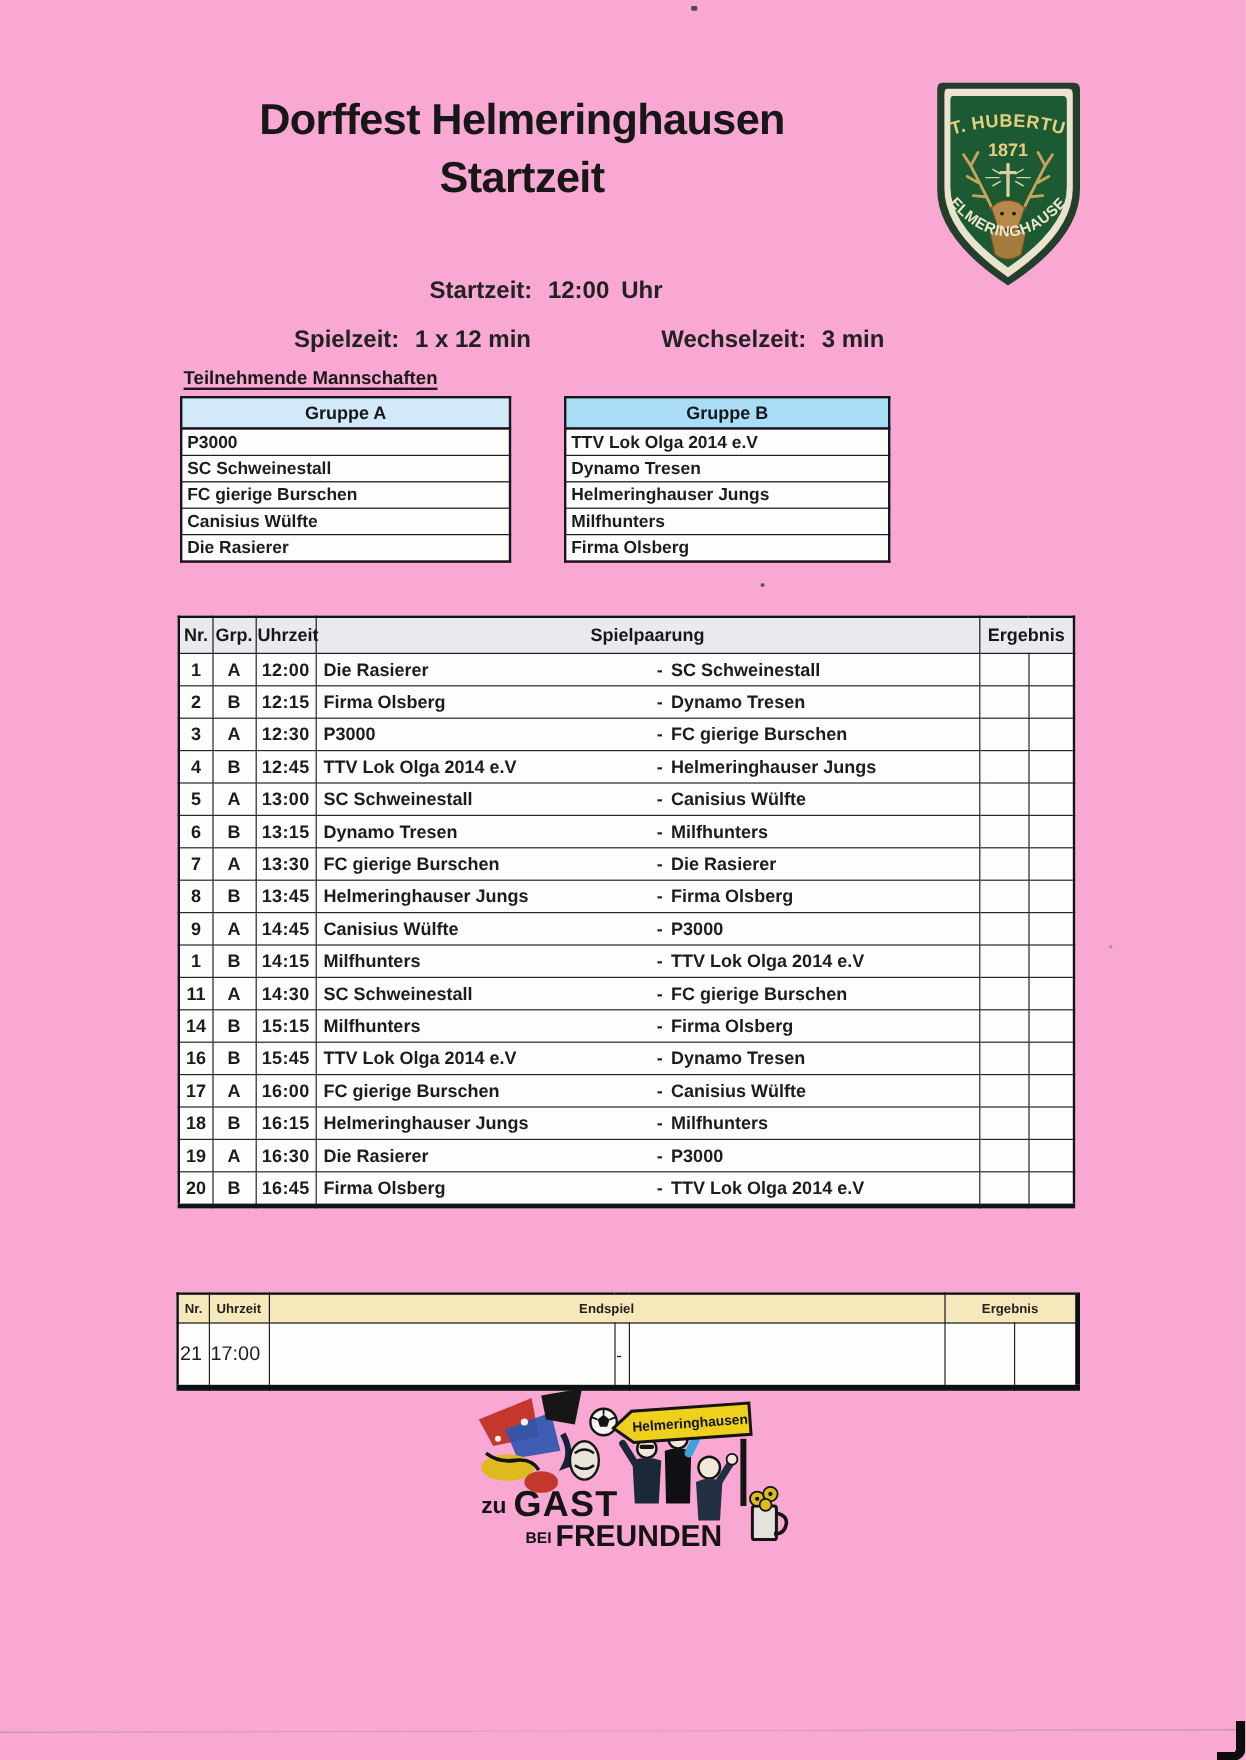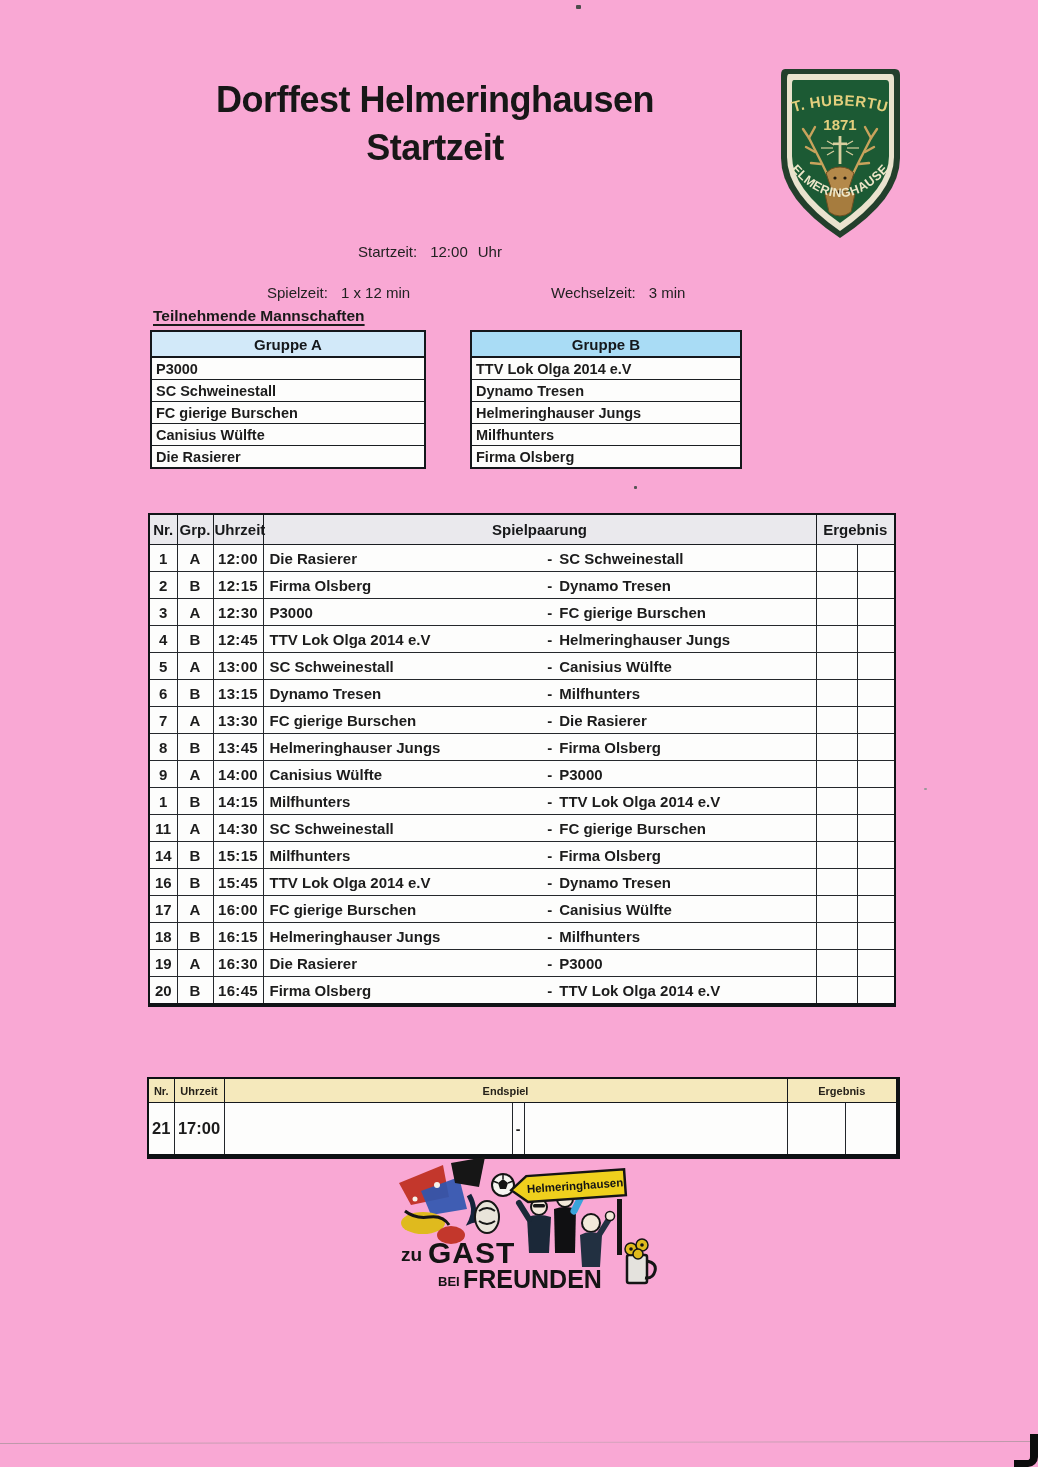--- a/index.html
+++ b/index.html
@@ -4,23 +4,23 @@
 <style>
   html,body { margin:0; padding:0; }
   body { width:1038px; height:1467px; background:#e9e9e7; font-family:"Liberation Sans",sans-serif; }
   .page { position:relative; width:1038px; height:1467px; background:#f9a8d4; overflow:hidden; color:#1c1c1c; }
 
   
   .title { position:absolute; top:76px; left:110px; width:650px; text-align:center;
            font-weight:bold; font-size:36px; line-height:1.32; letter-spacing:-0.5px; color:#171717; }
   .badge { position:absolute; left:763px; top:64px; width:154px; height:180px; }
 
-  .info-line { position:absolute; font-size:15px; font-weight:normal; color:#222; white-space:nowrap;margin-top:12px; }
+  .info-line { position:absolute; font-size:20px; font-weight:bold; color:#222; white-space:nowrap; }
   .startzeit   { top:231px; left:358px; }
-  .spielzeit   { top:272px; left:267px; }
+  .spielzeit   { top:272px; left:245px; }
   .wechselzeit { top:272px; left:551px; }
   .info-line .val  { margin-left:13px; }
   .info-line .unit { margin-left:10px; }
 
   .sec-heading { position:absolute; font-size:15.5px; font-weight:bold; color:#1a1a1a;
                  text-decoration:underline; text-decoration-thickness:1.8px; text-underline-offset:3px; }
   .h-teams   { top:307px; left:153px; }
   .h-vorrunde{ top:478px; left:153px;margin-top:48px; }
 
   
@@ -46,21 +46,21 @@
   .c-pair-wrap { display:flex; width:100%; }
   .c-pair-wrap .home { flex:0 0 50.5%; padding-left:5px; }
   .c-pair-wrap .away { flex:1; }
   .c-pair-wrap .dash { margin-right:7px; }
 
   
   .final { position:absolute; left:147px; top:1077px; width:750px;
            border:2.5px solid #0e1114; border-right-width:4px; border-bottom-width:5px; background:#fdfdfc; }
   .final th { height:21px; background:#f5e9bc; font-size:11px; font-weight:bold;
               border:1.8px solid #15181c; color:#26221a; }
-  .final td { height:49px; border:1.4px solid #23262a; font-weight:bold; font-size:16.5px; text-align:center; }
+  .final td { height:49px; border:1.4px solid #23262a; font-weight:normal; font-size:16.5px; text-align:left; }
   .final td.f-dash { font-size:14px; }
 
   
   .footer-logo { position:absolute; left:391px; top:1155px; width:278px; height:140px; }
 
   
   .speck { position:absolute; background:#4c4c4c; border-radius:1px; }
   .speck1 { left:576px; top:5px;   width:5px; height:4px; }
   .speck2 { left:634px; top:486px; width:3px; height:3px; background:#555; }
   .speck3 { left:520px; top:741px; width:3px; height:2px; background:#777; }
@@ -332,21 +332,21 @@
               <span class="away"><span class="dash">-</span><span>Firma Olsberg</span></span>
             </div>
           </td>
           <td class="c-e1"></td>
           <td class="c-e2"></td>
         </tr>
 
         <tr>
           <td class="c-nr">9</td>
           <td class="c-grp">A</td>
-          <td class="c-time">14:00</td>
+          <td class="c-time">14:45</td>
           <td class="c-pair">
             <div class="c-pair-wrap">
               <span class="home">Canisius Wülfte</span>
               <span class="away"><span class="dash">-</span><span>P3000</span></span>
             </div>
           </td>
           <td class="c-e1"></td>
           <td class="c-e2"></td>
         </tr>
 

